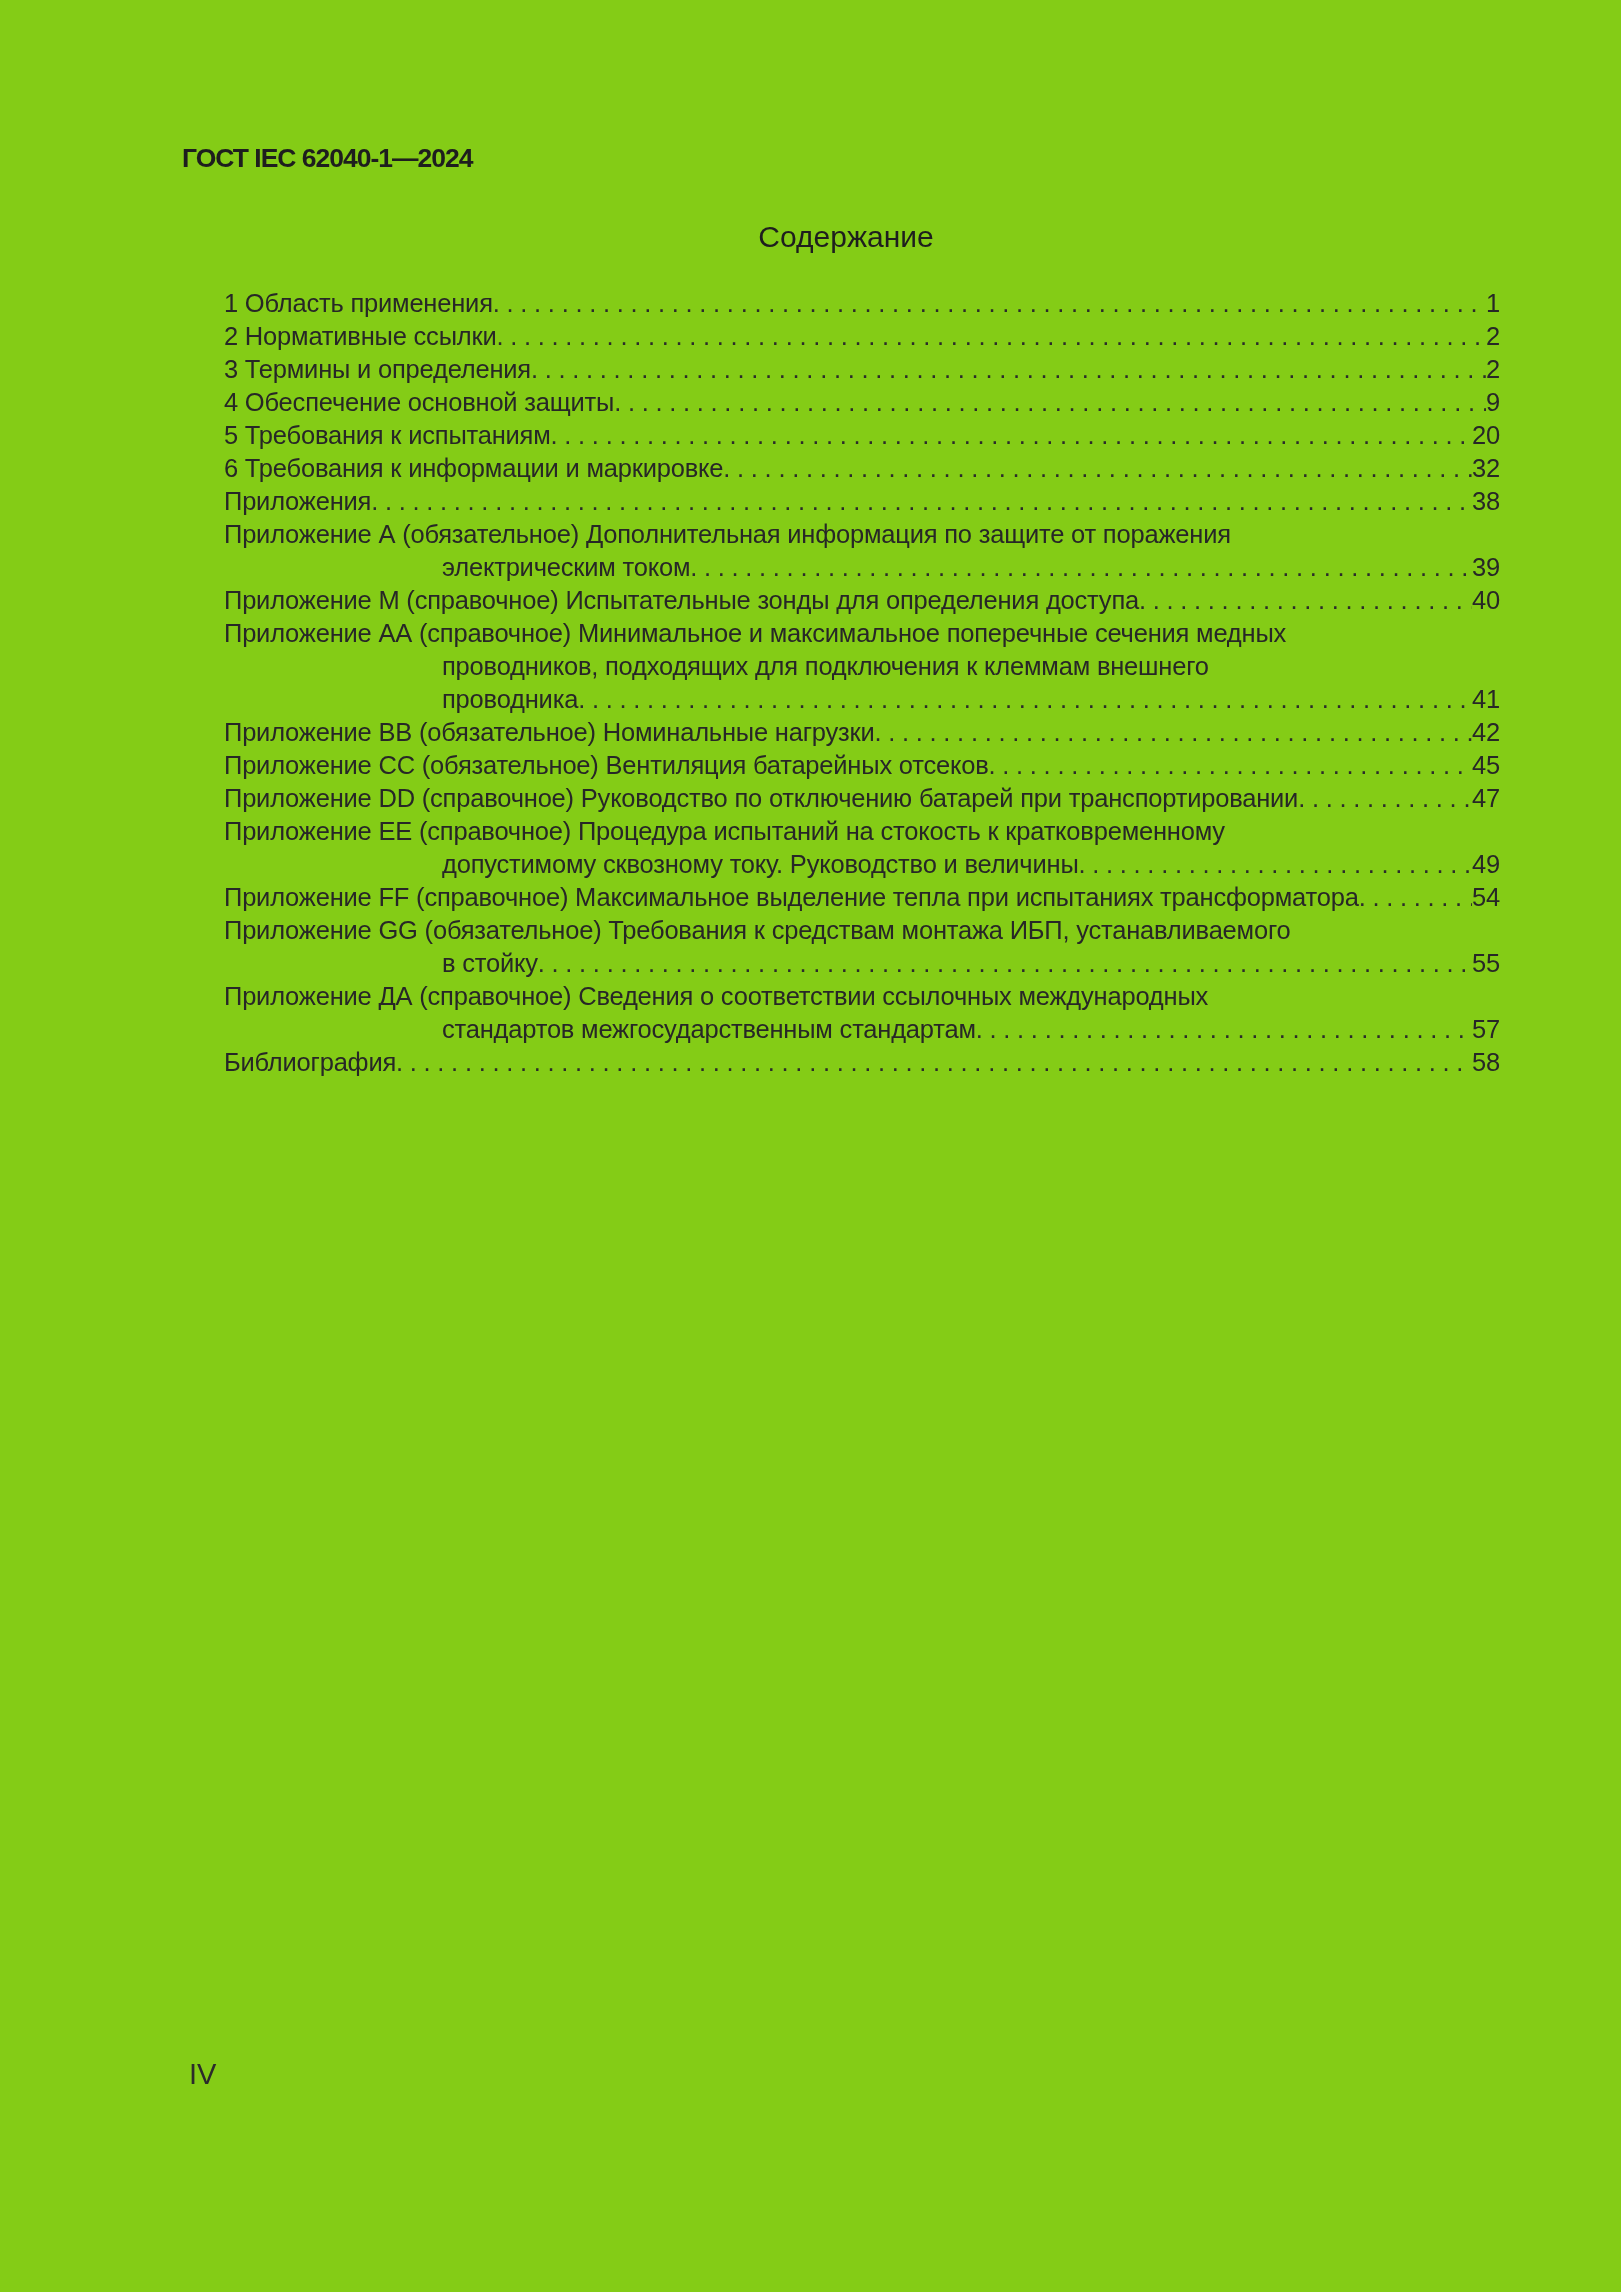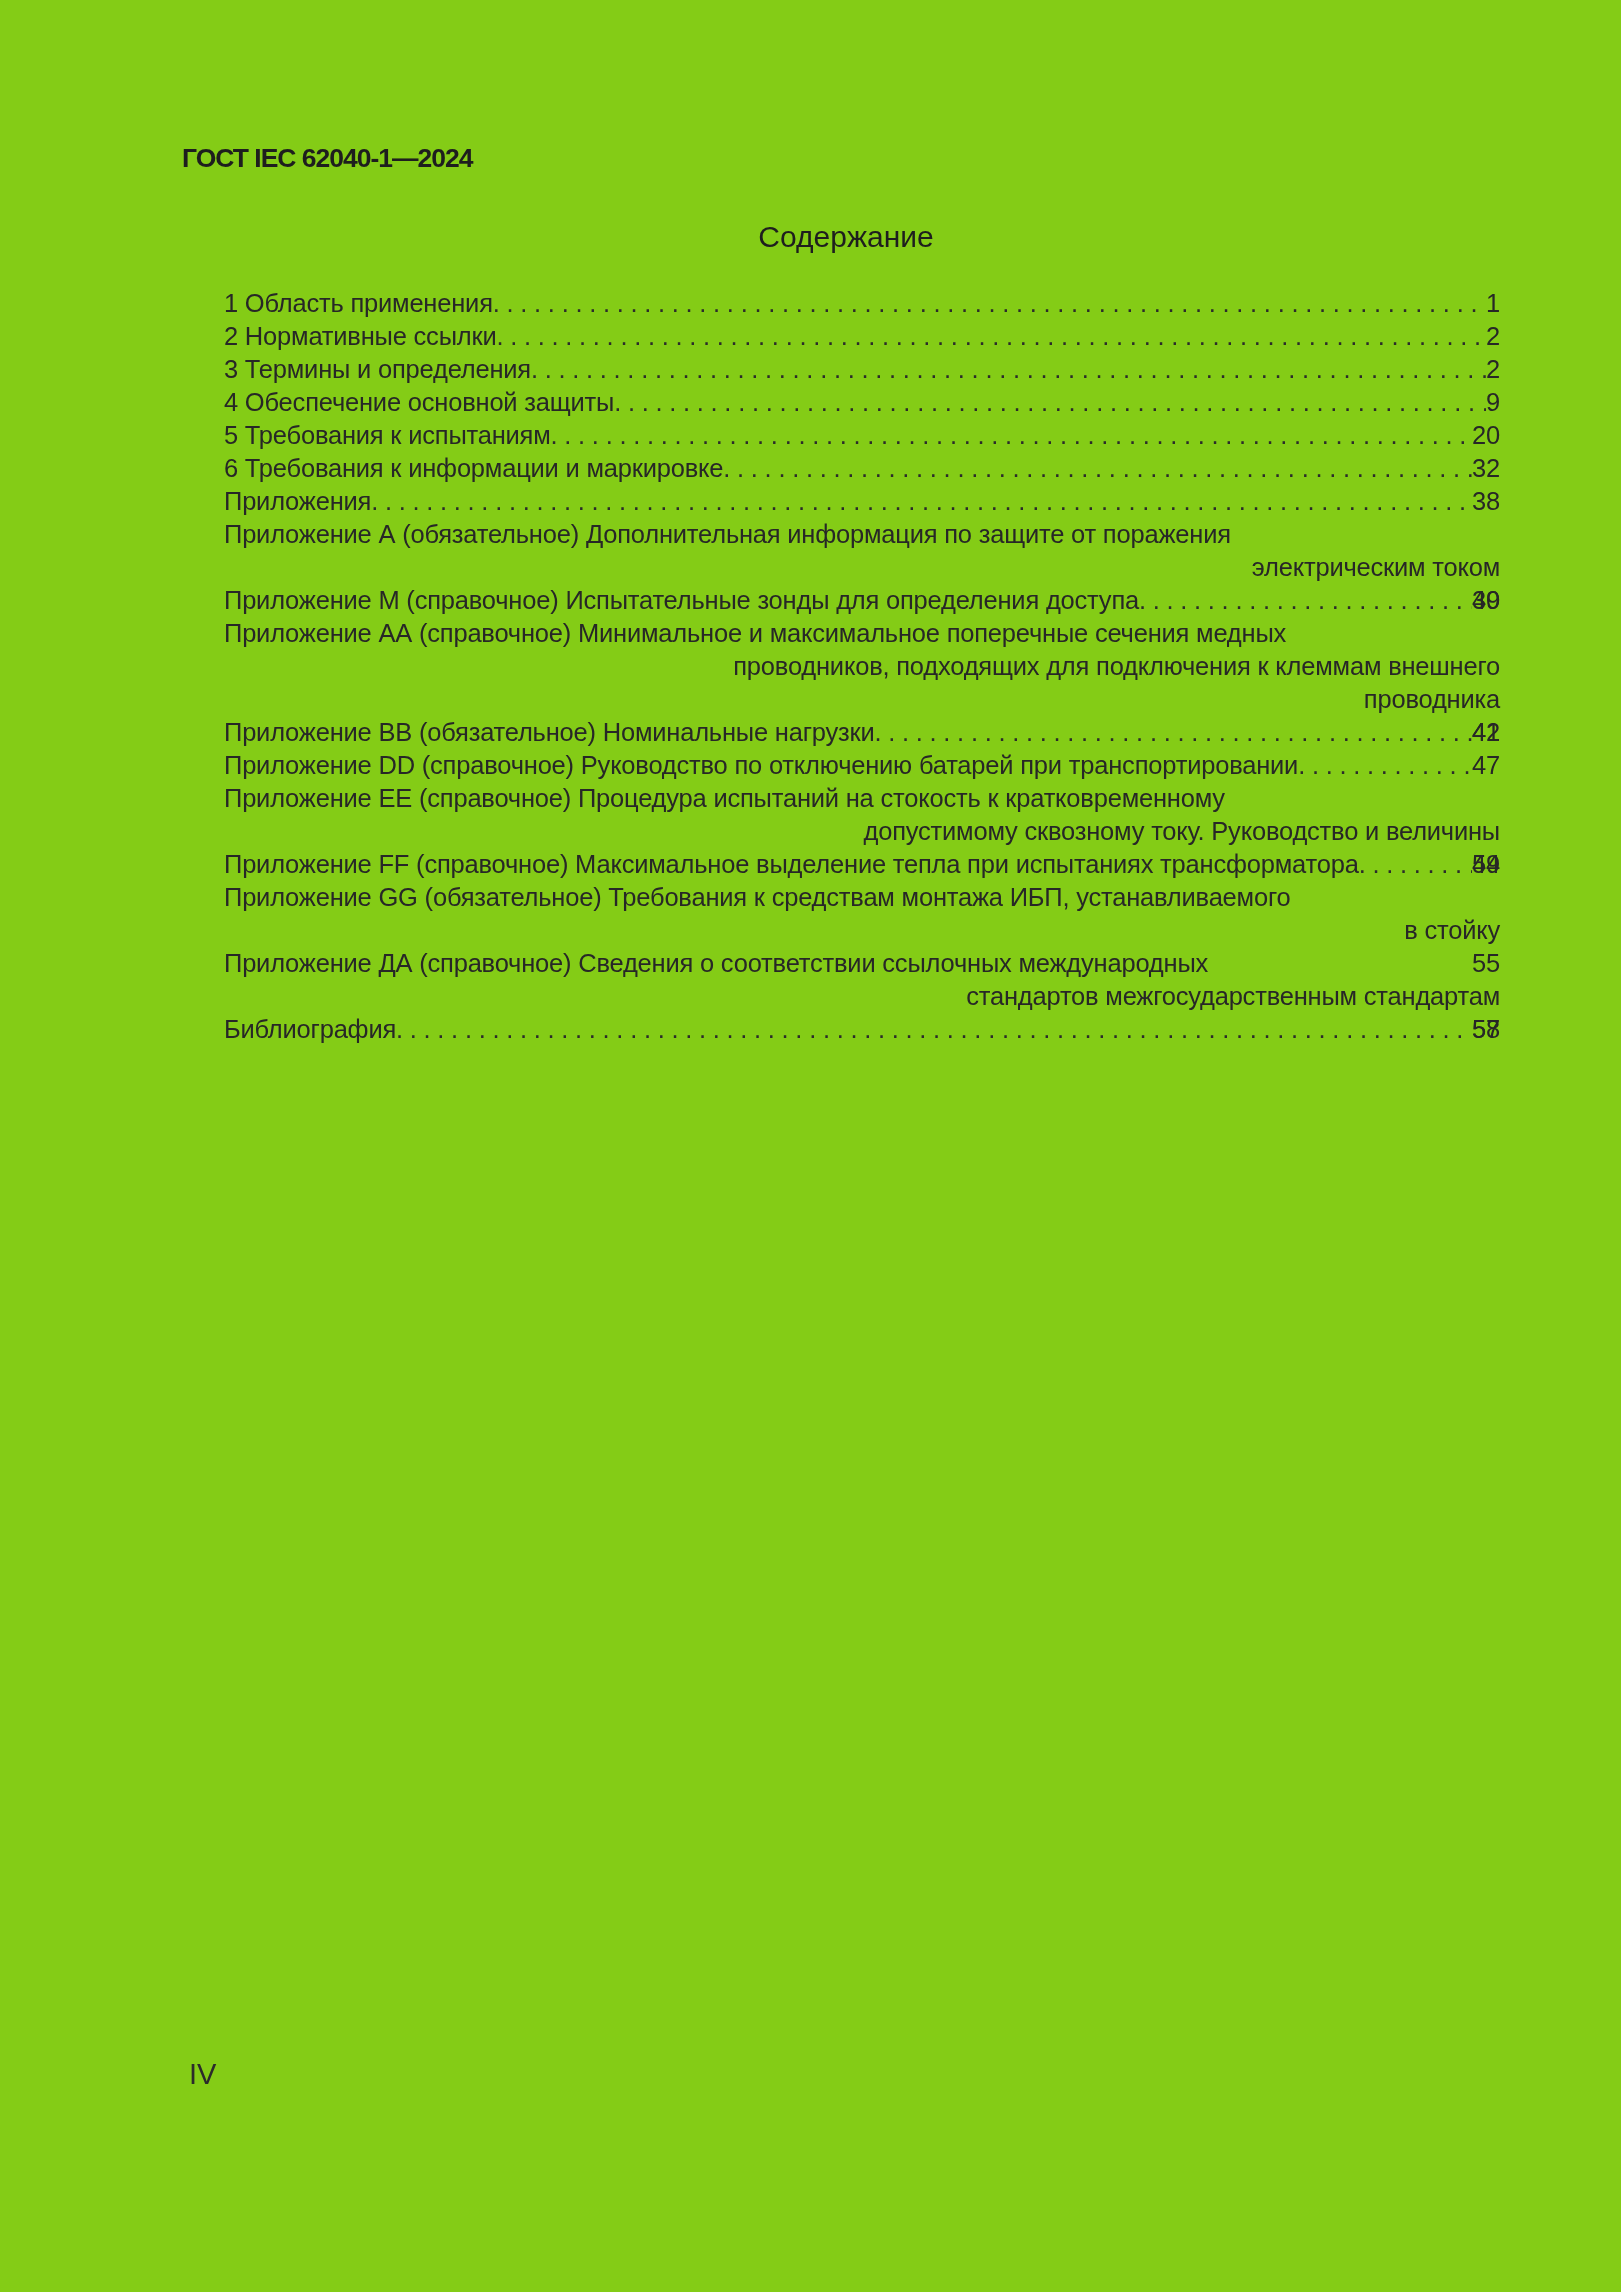--- a/index.html
+++ b/index.html
@@ -53,21 +53,21 @@
     flex: 1 1 0;
     min-width: 0;
     overflow: hidden;
     white-space: nowrap;
     color: #2b2b2b;
   }
   .row .leader::after {
     content: " . . . . . . . . . . . . . . . . . . . . . . . . . . . . . . . . . . . . . . . . . . . . . . . . . . . . . . . . . . . . . . . . . . . . . . . . . . . . . . . . . . . . . . . . . . . . . . . . . . . . . . . . . . . . . . . . . . . . . . . .";
   }
   .row .pg { flex: 0 0 auto; text-align: right; }
-  .row.indent { padding-left: 218px; flex-direction: column; }
+  .row.indent { padding-left: 218px; }
   .folio {
     position: absolute;
     left: 189px; top: 2058px;
     font-size: 29px;
     color: #2b2b2b;
   }
 </style>
 </head>
 <body>
 
@@ -139,20 +139,25 @@
     <span class="txt">проводника</span>
     <span class="leader"></span>
     <span class="pg">41</span>
   </div>
       <div class="row">
     <span class="txt">Приложение ВВ (обязательное) Номинальные нагрузки</span>
     <span class="leader"></span>
     <span class="pg">42</span>
   </div>
       <div class="row">
+    <span class="txt">Приложение СС (обязательное) Вентиляция батарейных отсеков</span>
+    <span class="leader"></span>
+    <span class="pg">45</span>
+  </div>
+      <div class="row">
     <span class="txt">Приложение DD (справочное) Руководство по отключению батарей при транспортировании</span>
     <span class="leader"></span>
     <span class="pg">47</span>
   </div>
       <div class="row nopage">
     <span class="txt">Приложение ЕЕ (справочное) Процедура испытаний на стокость к кратковременному</span>
 
   </div>
       <div class="row indent">
     <span class="txt">допустимому сквозному току. Руководство и величины</span>

